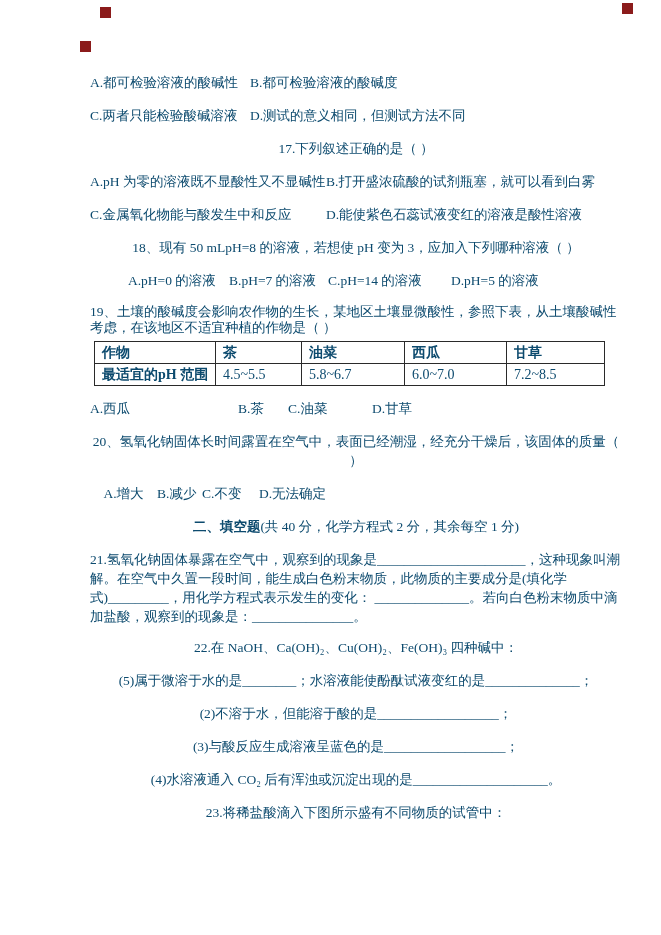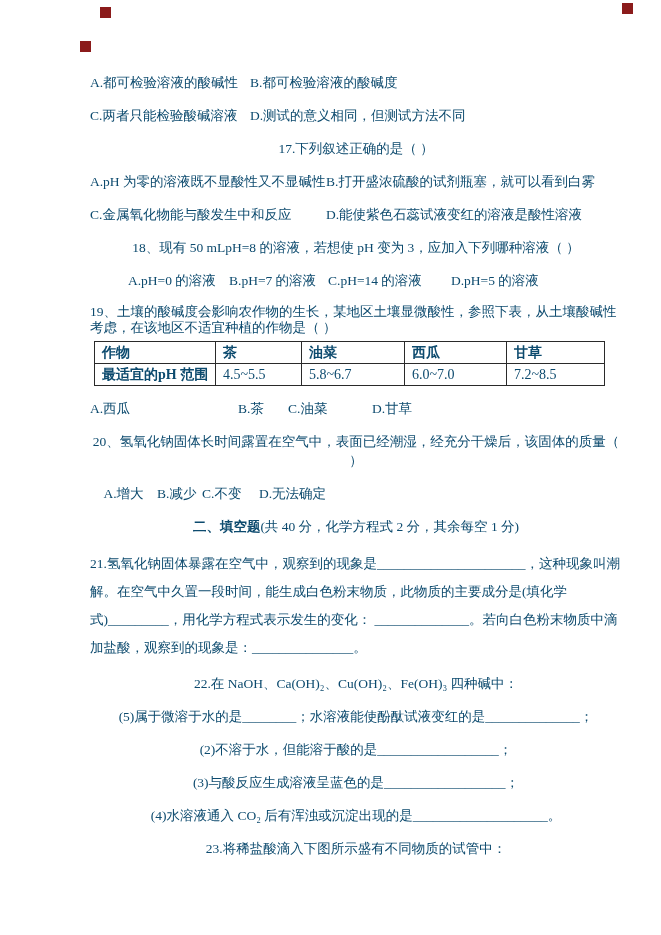--- a/index.html
+++ b/index.html
@@ -40,21 +40,21 @@
   .w236 span:first-child { width: 236px; }
   .q18o span:nth-child(1) { width: 93px; margin-left: 38px; }
   .q18o span:nth-child(2) { width: 99px; margin-left: 8px; }
   .q18o span:nth-child(3) { width: 123px; }
   .q19o span:nth-child(1) { width: 148px; }
   .q19o span:nth-child(2) { width: 50px; }
   .q19o span:nth-child(3) { width: 84px; }
   .q20o span:nth-child(1) { width: 67px; text-align: center; }
   .q20o span:nth-child(2) { width: 45px; }
   .q20o span:nth-child(3) { width: 57px; }
-  .para { line-height: 28px; margin: 0 0 12px 0; }
+  .para { line-height: 19px; margin: 0 0 12px 0; }
   .stem2 { line-height: 16px; margin: 0 0 5px 0; }
   .exam-table {
     border-collapse: collapse;
     margin: 0 0 13px 4px;
     width: 506px;
     font-size: 14px;
     table-layout: fixed;
   }
   .exam-table td {
     border: 1px solid #2a2a2a;

